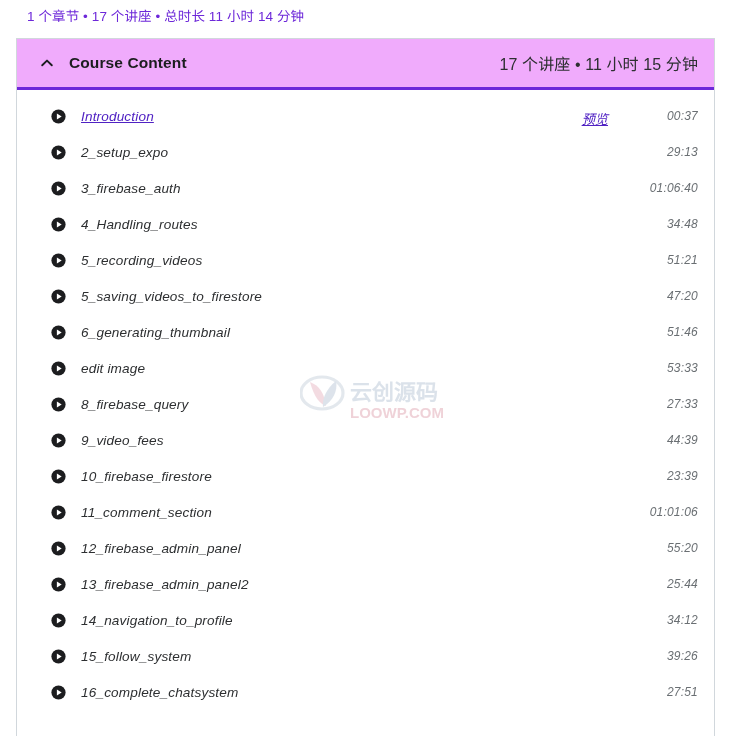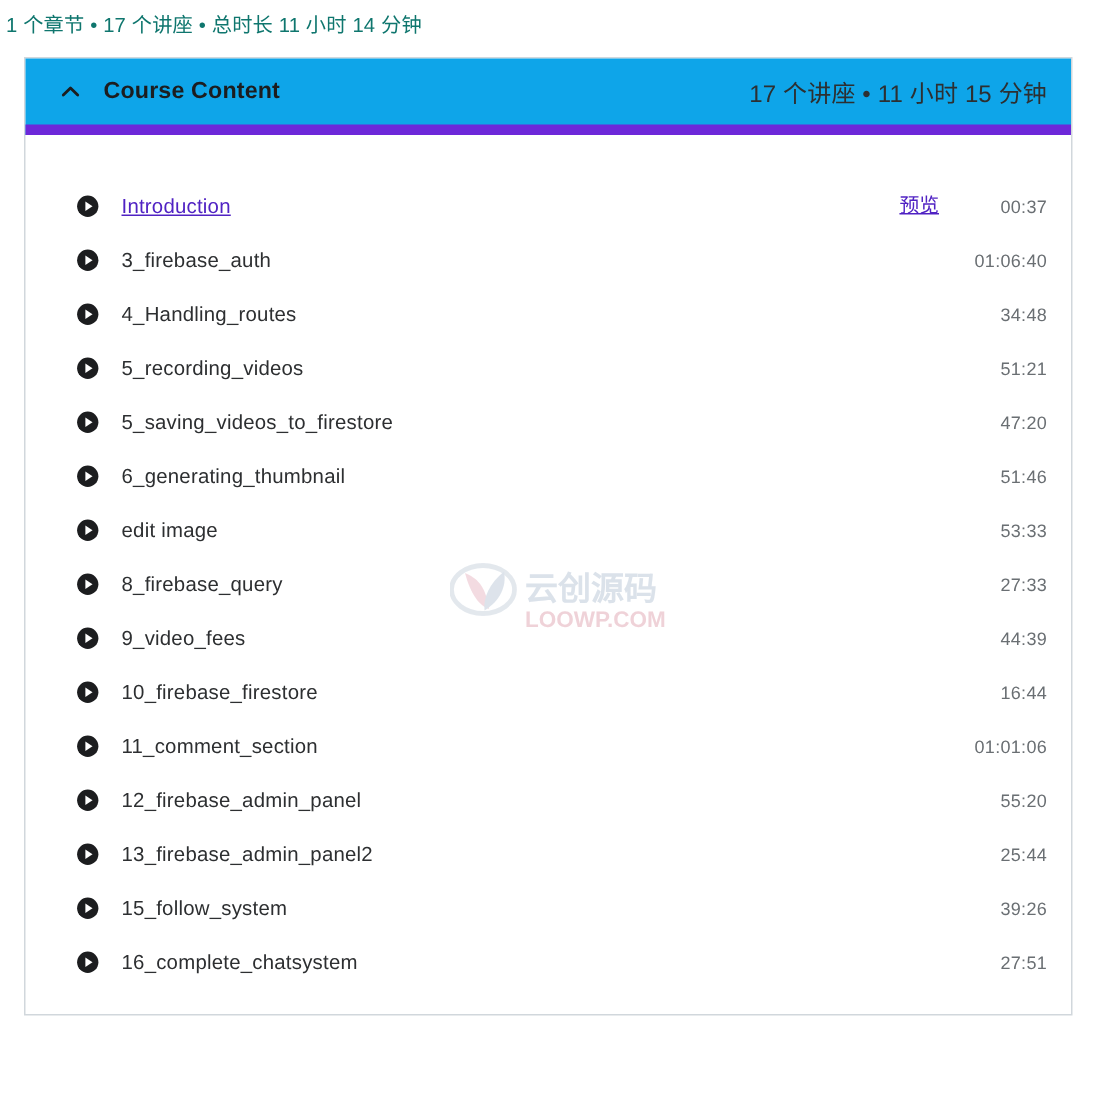--- a/index.html
+++ b/index.html
@@ -14,43 +14,43 @@
     font-family: "Liberation Sans", "DejaVu Sans", sans-serif;
     color: #1c1d1f;
     overflow: hidden;
     position: relative;
   }
 
   
   .course-summary {
     font-size: 13.5px;
     line-height: 18px;
-    color: #0f766e;
-    padding: 8px 0 0 4px;
+    color: #6d28d9;
+    padding: 8px 0 0 27px;
     letter-spacing: 0.1px;
     white-space: nowrap;
   }
 
   
   .content-panel {
     position: absolute;
     left: 16px;
     top: 38px;
     width: 699px;
     border: 1px solid #d1d7dc;
     box-sizing: border-box;
     background: #ffffff;
   }
 
   
   .section-header {
     display: flex;
     align-items: center;
-    background: #0ea5e9;
-    border-bottom: 7px solid #6d28d9;
+    background: #f0abfc;
+    border-bottom: 3px solid #6d28d9;
     height: 51px;
     box-sizing: border-box;
     padding: 0 16px 0 22px;
     cursor: pointer;
   }
   .chevron-icon {
     width: 16px;
     height: 16px;
     flex: 0 0 auto;
     display: flex;
@@ -78,24 +78,25 @@
   
   .lecture-list {
     list-style: none;
     margin: 0;
     padding: 19px 0 27px 0;
     position: relative;
     z-index: 2;
   }
   .lecture-row {
     display: flex;
-    align-items: flex-end;
+    align-items: flex-start;
     height: 36px;
     padding: 0 16px 0 34px;
     box-sizing: border-box;
+    font-style: italic;
   }
 
   .play-icon {
     flex: 0 0 auto;
     width: 15px;
     height: 15px;
     margin-right: 15px;
     display: block;
   }
   .play-icon svg { display: block; }
@@ -112,21 +113,21 @@
     cursor: pointer;
   }
 
   .spacer { flex: 1 1 auto; }
 
   .preview-link {
     font-size: 13.2px;
     color: #5022c3;
     text-decoration: underline;
     cursor: pointer;
-    margin-right: 16px;
+    margin-right: 34px;
     white-space: nowrap;
   }
 
   .lecture-duration {
     font-size: 12px;
     color: #6a6f73;
     text-align: right;
     min-width: 56px;
     white-space: nowrap;
     letter-spacing: 0.2px;
@@ -189,20 +190,31 @@
         <span class="preview-link">预览</span>
         <span class="lecture-duration">00:37</span>
       </li>
       <li class="lecture-row">
         <span class="play-icon">
           <svg width="15" height="15" viewBox="0 0 15 15" aria-hidden="true">
             <circle cx="7.5" cy="7.5" r="7.1" fill="#1c1d1f"></circle>
             <path d="M5.9 4.4 L10.7 7.5 L5.9 10.6 Z" fill="#ffffff"></path>
           </svg>
         </span>
+        <span class="lecture-title">2_setup_expo</span>
+        <span class="spacer"></span>
+        <span class="lecture-duration">29:13</span>
+      </li>
+      <li class="lecture-row">
+        <span class="play-icon">
+          <svg width="15" height="15" viewBox="0 0 15 15" aria-hidden="true">
+            <circle cx="7.5" cy="7.5" r="7.1" fill="#1c1d1f"></circle>
+            <path d="M5.9 4.4 L10.7 7.5 L5.9 10.6 Z" fill="#ffffff"></path>
+          </svg>
+        </span>
         <span class="lecture-title">3_firebase_auth</span>
         <span class="spacer"></span>
         <span class="lecture-duration">01:06:40</span>
       </li>
       <li class="lecture-row">
         <span class="play-icon">
           <svg width="15" height="15" viewBox="0 0 15 15" aria-hidden="true">
             <circle cx="7.5" cy="7.5" r="7.1" fill="#1c1d1f"></circle>
             <path d="M5.9 4.4 L10.7 7.5 L5.9 10.6 Z" fill="#ffffff"></path>
           </svg>
@@ -279,21 +291,21 @@
       </li>
       <li class="lecture-row">
         <span class="play-icon">
           <svg width="15" height="15" viewBox="0 0 15 15" aria-hidden="true">
             <circle cx="7.5" cy="7.5" r="7.1" fill="#1c1d1f"></circle>
             <path d="M5.9 4.4 L10.7 7.5 L5.9 10.6 Z" fill="#ffffff"></path>
           </svg>
         </span>
         <span class="lecture-title">10_firebase_firestore</span>
         <span class="spacer"></span>
-        <span class="lecture-duration">16:44</span>
+        <span class="lecture-duration">23:39</span>
       </li>
       <li class="lecture-row">
         <span class="play-icon">
           <svg width="15" height="15" viewBox="0 0 15 15" aria-hidden="true">
             <circle cx="7.5" cy="7.5" r="7.1" fill="#1c1d1f"></circle>
             <path d="M5.9 4.4 L10.7 7.5 L5.9 10.6 Z" fill="#ffffff"></path>
           </svg>
         </span>
         <span class="lecture-title">11_comment_section</span>
         <span class="spacer"></span>
@@ -313,20 +325,31 @@
       <li class="lecture-row">
         <span class="play-icon">
           <svg width="15" height="15" viewBox="0 0 15 15" aria-hidden="true">
             <circle cx="7.5" cy="7.5" r="7.1" fill="#1c1d1f"></circle>
             <path d="M5.9 4.4 L10.7 7.5 L5.9 10.6 Z" fill="#ffffff"></path>
           </svg>
         </span>
         <span class="lecture-title">13_firebase_admin_panel2</span>
         <span class="spacer"></span>
         <span class="lecture-duration">25:44</span>
+      </li>
+      <li class="lecture-row">
+        <span class="play-icon">
+          <svg width="15" height="15" viewBox="0 0 15 15" aria-hidden="true">
+            <circle cx="7.5" cy="7.5" r="7.1" fill="#1c1d1f"></circle>
+            <path d="M5.9 4.4 L10.7 7.5 L5.9 10.6 Z" fill="#ffffff"></path>
+          </svg>
+        </span>
+        <span class="lecture-title">14_navigation_to_profile</span>
+        <span class="spacer"></span>
+        <span class="lecture-duration">34:12</span>
       </li>
       <li class="lecture-row">
         <span class="play-icon">
           <svg width="15" height="15" viewBox="0 0 15 15" aria-hidden="true">
             <circle cx="7.5" cy="7.5" r="7.1" fill="#1c1d1f"></circle>
             <path d="M5.9 4.4 L10.7 7.5 L5.9 10.6 Z" fill="#ffffff"></path>
           </svg>
         </span>
         <span class="lecture-title">15_follow_system</span>
         <span class="spacer"></span>

